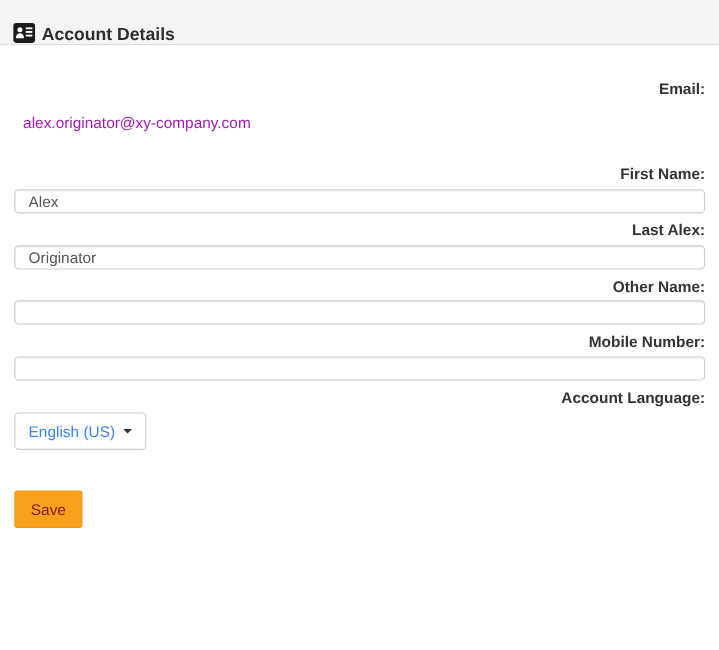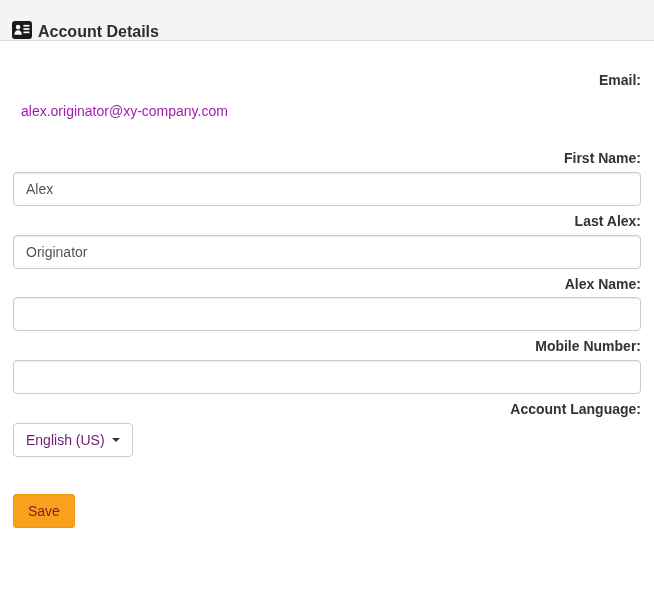--- a/index.html
+++ b/index.html
@@ -53,40 +53,40 @@
   }
   .static-value {
     color: #a21caf;
     min-height: 34px;
     padding: 8px 0 8px 8px;
     line-height: 1.3;
   }
   .form-control {
     display: block;
     width: 100%;
-    height: 34px;
+    height: 22px;
     padding: 6px 12px;
     font-size: 14px;
     font-family: "Liberation Sans", sans-serif;
     line-height: 1.42857;
     color: #555;
     background: #fff;
     border: 1px solid #ccc;
     border-radius: 4px;
     box-shadow: inset 0 1px 1px rgba(0,0,0,0.075);
     outline: none;
   }
   .dropdown-toggle {
     display: inline-flex;
     align-items: center;
     height: 34px;
     padding: 6px 12px;
     font-size: 14px;
     font-family: "Liberation Sans", sans-serif;
-    color: #701a75;
+    color: #3b82f6;
     background: #fff;
     border: 1px solid #ccc;
     border-radius: 4px;
     cursor: pointer;
   }
   .caret {
     display: inline-block;
     width: 0;
     height: 0;
     margin-left: 7px;
@@ -138,21 +138,21 @@
       <label class="control-label">First Name:</label>
       <input type="text" class="form-control" value="Alex" style="">
     </div>
 
     <div class="form-group">
       <label class="control-label">Last Alex:</label>
       <input type="text" class="form-control" value="Originator" style="">
     </div>
 
     <div class="form-group">
-      <label class="control-label">Alex Name:</label>
+      <label class="control-label">Other Name:</label>
       <input type="text" class="form-control" value="" style="">
     </div>
 
     <div class="form-group">
       <label class="control-label">Mobile Number:</label>
       <input type="text" class="form-control" value="" style="">
     </div>
 
     <div class="form-group">
       <label class="control-label">Account Language:</label>

